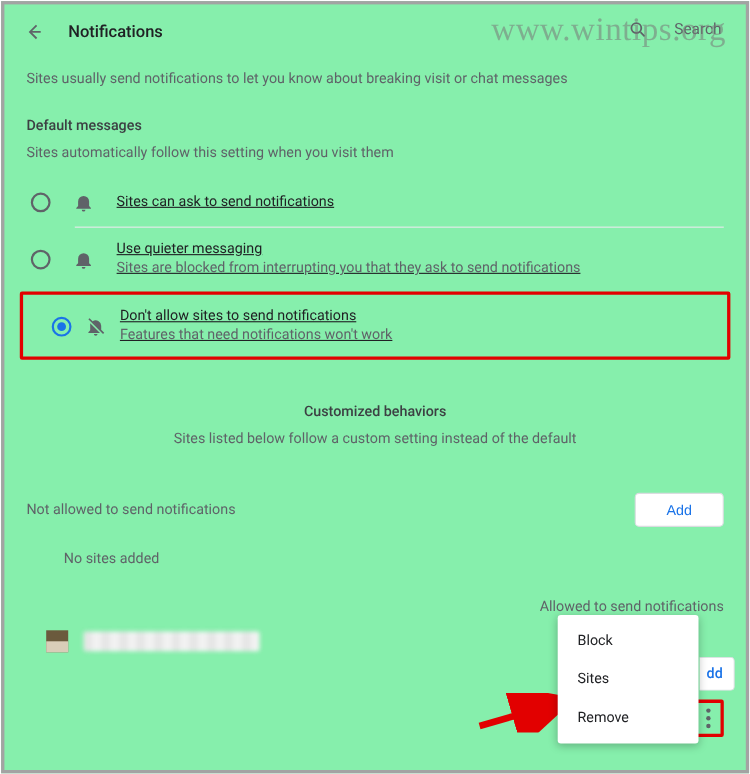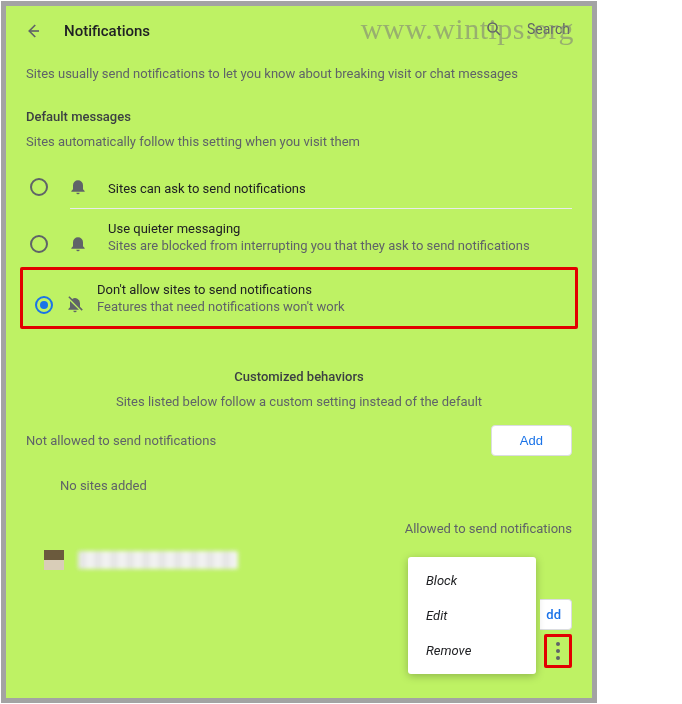--- a/index.html
+++ b/index.html
@@ -7,47 +7,48 @@
     font-family: "Segoe UI", Roboto, Arial, sans-serif;
     font-size: 13px;
     color: #202124;
     background: #fff;
     width: 682px;
     height: 704px;
     position: relative;
     overflow: hidden;
   }
   .frame {
-    border: 5px solid #a3a3a3;
-    width: 596px;
+    border: 3px solid #a3a3a3;
+    width: 680px;
     height: 702px;
     margin: 1px;
     position: relative;
-    background: #bef264;
+    background: #86efac;
   }
   .header {
     display: flex;
     align-items: center;
     padding: 16px 18px 14px 18px;
   }
   .back-icon { width: 18px; height: 18px; color: #5f6368; cursor: pointer; }
   .title { font-size: 15px; color: #202124; margin-left: 22px; font-weight: 500;}
   .search-area {
     position: absolute; right: 22px; top: 14px;
     display: flex; align-items: center; gap: 24px;
     color: #5f6368; font-size: 14px;
   }
   .search-icon { width: 18px; height: 18px; }
   .content { padding: 0 20px; }
   .desc { color: #5f6368; font-size: 13px; margin: 12px 0 28px 0; }
   .section-h { color: #3c4043; font-size: 13px; font-weight: 500; margin-bottom: 10px; }
   .section-sub { color: #5f6368; font-size: 13px; margin-bottom: 14px; }
   .opt-row {
-    display: flex; align-items: flex-end; gap: 20px;
+    display: flex; align-items: center; gap: 20px;
     padding: 12px 4px;
+    text-decoration: underline;
   }
   .opt-divider { border-top: 1px solid #e8eaed; margin-left: 44px; }
   .radio {
     width: 18px; height: 18px; border: 2px solid #5f6368;
     border-radius: 50%; flex: 0 0 18px; margin-top: 1px;
     position: relative; cursor: pointer;
   }
   .radio.selected { border-color: #1a73e8; }
   .radio.selected::after {
     content: ""; position: absolute; left: 3px; top: 3px;
@@ -55,25 +56,25 @@
   }
   .opt-icon { width: 20px; height: 20px; color: #5f6368; flex: 0 0 20px; margin-top: 1px;}
   .opt-text .label { color: #202124; font-size: 13px; }
   .opt-text .sublabel { color: #5f6368; font-size: 13px; margin-top: 2px; }
   .red-box {
     border: 3px solid #e20000;
     border-radius: 2px;
     padding: 2px 0;
     margin: 2px -6px 0 -6px;
   }
-  .red-box .opt-row { padding: 10px 12px; gap: 12px; }
+  .red-box .opt-row { padding: 10px 26px; gap: 12px; }
   .customized { margin-top: 40px; text-align: center; }
   .list-header {
     display: flex; align-items: center; justify-content: space-between;
-    margin-top: 16px;
+    margin-top: 41px;
   }
   .list-header .lh-text { color: #5f6368; font-size: 13px; }
   .add-btn {
     border: 1px solid #dadce0; background: #fff; color: #1a73e8;
     font-size: 13px; font-weight: 400; padding: 7px 28px;
     border-radius: 4px; cursor: pointer;
   }
   .empty { color: #5f6368; font-size: 13px; margin: 22px 0 10px 34px; }
   .site-row {
     display: flex; align-items: center; margin-top: 14px;
@@ -97,45 +98,44 @@
     position: absolute; right: 20px; bottom: 30px;
     border: 3px solid #e20000; border-radius: 2px;
     padding: 2px; cursor: pointer;
   }
   .kebab {
     width: 18px; height: 24px; display:flex; flex-direction:column;
     align-items:center; justify-content:center; gap:3px;
   }
   .kebab span { width:4px; height:4px; background:#5f6368; border-radius:50%; }
   .menu {
-    position: absolute; right: 56px; bottom: 24px;
+    position: absolute; right: 43px; bottom: 24px;
     width: 128px; background: #fff;
     box-shadow: 0 2px 8px rgba(0,0,0,0.25);
     border-radius: 3px;
     padding: 6px 0;
     z-index: 5;
-    font-style: italic;
   }
   .menu-item {
     padding: 10px 18px; font-size: 13px; color: #202124; cursor: pointer;
   }
   .arrow {
     position: absolute; left: 430px; bottom: 34px;
     width: 84px; height: 36px; pointer-events: none;
   }
   .watermark {
     position: absolute; right: 18px; top: 6px;
     font-size: 30px; color: rgba(120,120,120,0.55);
     font-family: Georgia, "Times New Roman", serif;
     letter-spacing: 0.5px;
     pointer-events: none;
     user-select: none;
   }
   .add-peek {
-    position: absolute; right: 20px; top: 593px;
+    position: absolute; right: 10px; top: 593px;
     color: #1a73e8; font-size: 13px; font-weight: 500;
     border: 1px solid #dadce0; border-left: none;
     padding: 7px 10px 7px 6px; border-radius: 0 4px 4px 0;
     background:#fff;
   }
 </style>
 </head>
 <body>
 <div class="frame">
 
@@ -213,21 +213,21 @@
   <div class="site-row">
     <div class="favicon"></div>
     <div class="blurred"></div>
   </div>
 </div>
 
 <div class="add-peek">dd</div>
 
 <div class="menu">
   <div class="menu-item">Block</div>
-  <div class="menu-item">Edit</div>
+  <div class="menu-item">Sites</div>
   <div class="menu-item">Remove</div>
 </div>
 
 <div class="kebab-box">
   <div class="kebab">
     <span></span>
         <span></span>
         <span></span>
   </div>
 </div>

